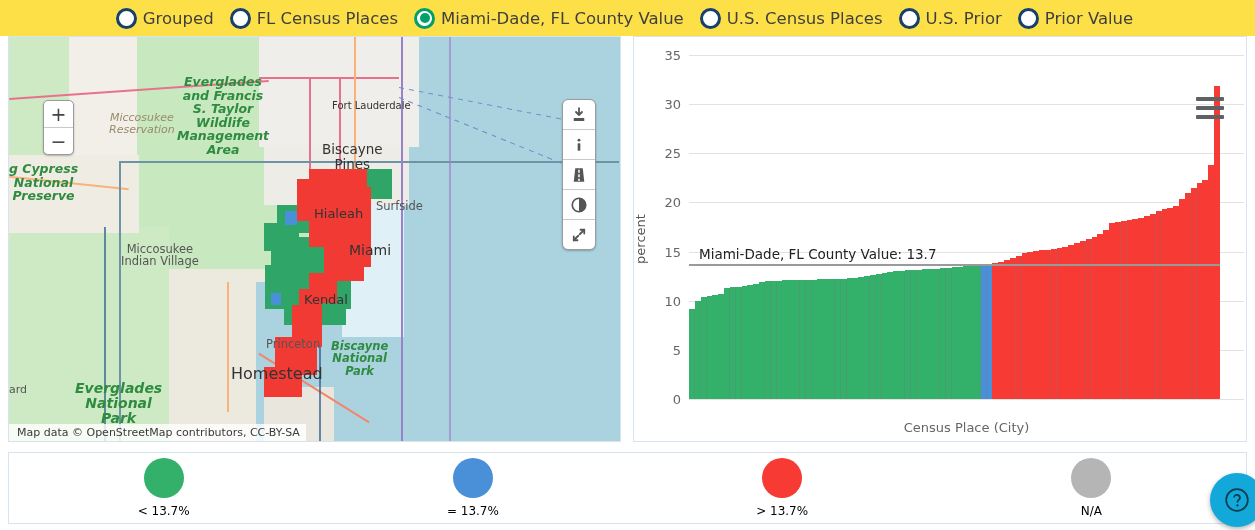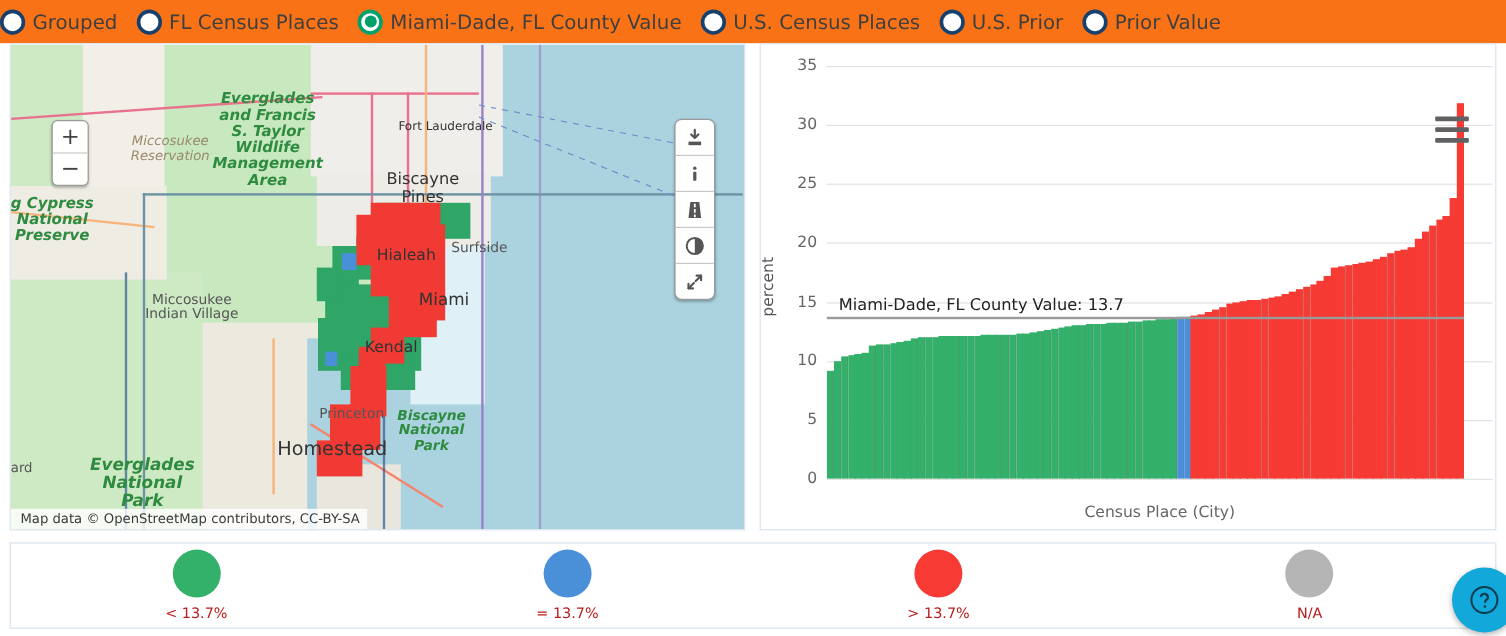--- a/index.html
+++ b/index.html
@@ -4,22 +4,23 @@
 <style>
   html,body{margin:0;padding:0;background:#fff;}
   body{
     width:1255px;height:530px;overflow:hidden;
     font-family:"DejaVu Sans","Liberation Sans",sans-serif;
     color:#333;
   }
   
   #radio-bar{
     height:36px;display:flex;align-items:center;
-    box-sizing:border-box;gap:0px;
-    background:#f97316;
+    padding-left:10px;box-sizing:border-box;gap:0px;
+    background:#fde047;
+    justify-content:center;
   }
   .radio-opt{display:flex;align-items:center;margin-right:16px;cursor:pointer;}
   .radio-ring{
     width:21px;height:21px;border-radius:50%;
     border:3.5px solid #17406d;box-sizing:border-box;
     margin-right:6px;flex:none;position:relative;background:#fff;
   }
   .radio-opt.sel .radio-ring{border-color:#00a06a;}
   .radio-opt.sel .radio-ring:after{
     content:"";position:absolute;left:50%;top:50%;
@@ -97,21 +98,21 @@
   #hamburger{position:absolute;right:22px;top:60px;width:28px;cursor:pointer;z-index:10;}
   #hamburger span{display:block;height:4px;background:#5f6163;border-radius:1px;margin-bottom:5px;}
 
   
   #legend{
     margin:6px 8px 0 8px;height:72px;border:1px solid #d7e3ef;background:#fff;
     display:flex;align-items:center;box-sizing:border-box;position:relative;
   }
   .leg-item{flex:1;display:flex;flex-direction:column;align-items:center;justify-content:center;gap:6px;}
   .leg-dot{width:40px;height:40px;border-radius:50%;}
-  .leg-txt{font-size:12px;color:#b91c1c;}
+  .leg-txt{font-size:12px;color:#000000;}
   #fab{
     position:absolute;right:-18px;bottom:-4px;width:54px;height:54px;border-radius:50%;
     background:#12a8da;display:flex;align-items:center;justify-content:center;
     box-shadow:0 2px 5px rgba(0,0,0,.3);cursor:pointer;
   }
 </style>
 </head>
 <body>
 
 <div id="radio-bar">
@@ -216,21 +217,21 @@
 National
 Preserve</div>
           <div class="maplbl lbl-city-sm" style="left: 112px; top: 206px; font-size: 11.5px;">Miccosukee
 Indian Village</div>
           <div class="maplbl lbl-city" style="left: 323px; top: 64px; font-size: 10px;">Fort Lauderdale</div>
           <div class="maplbl lbl-city" style="left: 313px; top: 105px; font-size: 13.5px;">Biscayne
 Pines</div>
           <div class="maplbl lbl-city" style="left: 305px; top: 170px; font-size: 13px;">Hialeah</div>
           <div class="maplbl lbl-city-sm" style="left: 367px; top: 163px; font-size: 11.5px;">Surfside</div>
           <div class="maplbl lbl-city" style="left: 340px; top: 206px; font-size: 14px;">Miami</div>
-          <div class="maplbl lbl-city" style="left: 295px; top: 246px; font-size: 13px;">Kendal</div>
+          <div class="maplbl lbl-city" style="left: 295px; top: 256px; font-size: 13px;">Kendal</div>
           <div class="maplbl lbl-park" style="left: 322px; top: 303px; font-size: 11.5px;">Biscayne
 National
 Park</div>
           <div class="maplbl lbl-city-sm" style="left: 257px; top: 301px; font-size: 11.5px;">Princeton</div>
           <div class="maplbl lbl-city" style="left: 222px; top: 328px; font-size: 16px;">Homestead</div>
           <div class="maplbl lbl-park" style="left: 66px; top: 344px; font-size: 14px;">Everglades
 National
 Park</div>
           <div class="maplbl lbl-city-sm" style="left: 0px; top: 347px; font-size: 11px;">ard</div>
         </div>

